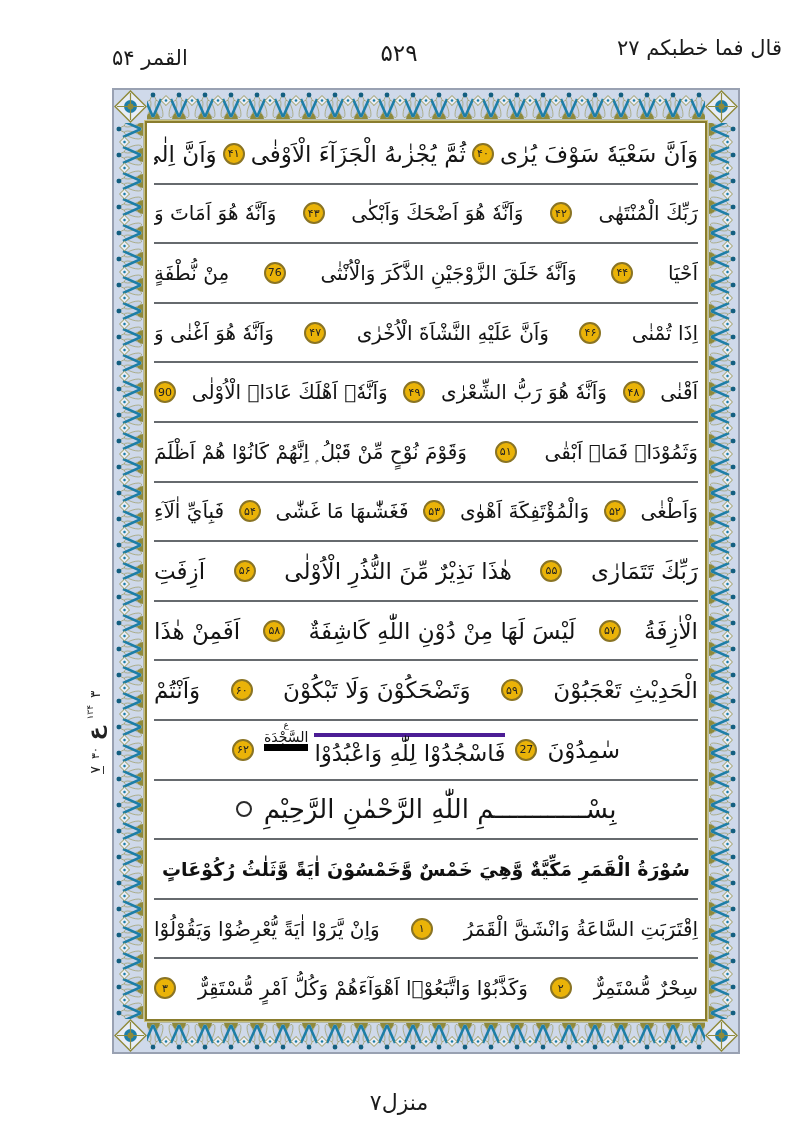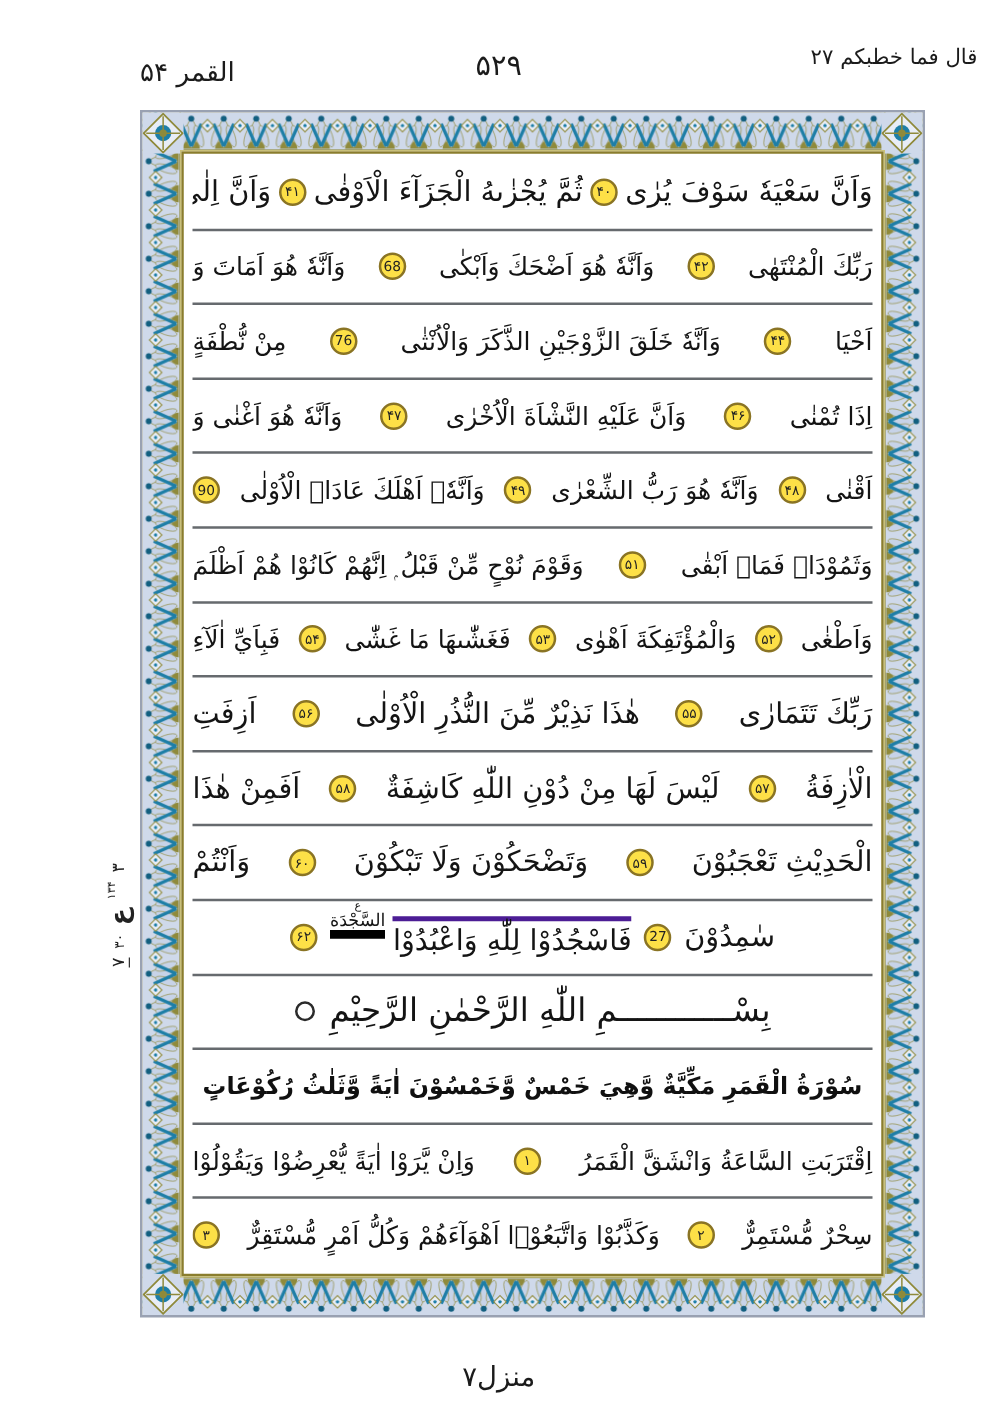--- a/index.html
+++ b/index.html
@@ -2,21 +2,21 @@
 <html lang="ar"><head>
 <meta charset="utf-8">
 <style>
   html,body{margin:0;padding:0;}
   body{
     width:798px;height:1140px;position:relative;background:#ffffff;
     font-family:"DejaVu Sans",sans-serif;overflow:hidden;color:#141414;
   }
   
   .hdr{position:absolute;direction:rtl;white-space:nowrap;color:#1b1b1b;}
-  .hdr-juz{top:36px;right:16px;font-size:17px;}
+  .hdr-juz{top:36px;right:16px;font-size:21px;}
   .hdr-page{top:40px;left:50%;transform:translateX(-50%);font-size:23px;letter-spacing:1px;}
   .hdr-surah{top:46px;left:112px;font-size:21px;}
   
   .frame{
     position:absolute;left:112px;top:88px;width:628px;height:966px;
     border:2px solid #99a1b2;background:#ffffff;box-sizing:border-box;
   }
   .strip{position:absolute;display:block;}
   .strip.top{left:0;top:0;width:624px;height:31px;}
   .strip.bottom{left:0;bottom:0;width:624px;height:31px;}
@@ -40,21 +40,21 @@
   .qline:last-child{border-bottom:none;}
   .qline--tight{font-size:20px;}
   .qline--center{justify-content:center;gap:10px;}
   .qline--surah{justify-content:center;font-size:19px;font-weight:bold;color:#101010;}
   .qline--bism{justify-content:center;font-size:26px;gap:12px;}
   .seg{display:inline-block;}
   .seg-overline{border-top:4px solid #4c1d95;padding-top:3px;}
   .ayah-circle{
     flex:0 0 auto;display:inline-flex;align-items:center;justify-content:center;
     width:22px;height:22px;border:2px solid #8a7424;border-radius:50%;
-    font-size:11px;line-height:1;color:#222;background:#fde047;box-sizing:border-box;
+    font-size:11px;line-height:1;color:#222;background:#eab308;box-sizing:border-box;
   }
   .empty-circle{
     flex:0 0 auto;display:inline-block;width:16px;height:16px;
     border:2px solid #2b2b2b;border-radius:50%;box-sizing:border-box;background:#fff;
   }
   .sajdah-note{
     display:inline-flex;flex-direction:column;align-items:center;line-height:1;
     transform:translateY(-14px);margin-right:-4px;
   }
   .sajdah-note .ain{font-size:9px;}
@@ -205,21 +205,21 @@
         <span class="seg">وَاَنَّ سَعْيَهٗ سَوْفَ يُرٰى</span>
         <span class="ayah-circle">۴۰</span>
         <span class="seg">ثُمَّ يُجْزٰىهُ الْجَزَآءَ الْاَوْفٰى</span>
         <span class="ayah-circle">۴۱</span>
         <span class="seg">وَاَنَّ اِلٰى</span>
       </div>
       <div class="qline qline--tight">
         <span class="seg">رَبِّكَ الْمُنْتَهٰى</span>
         <span class="ayah-circle">۴۲</span>
         <span class="seg">وَاَنَّهٗ هُوَ اَضْحَكَ وَاَبْكٰى</span>
-        <span class="ayah-circle">68</span>
+        <span class="ayah-circle">۴۳</span>
         <span class="seg">وَاَنَّهٗ هُوَ اَمَاتَ وَ</span>
       </div>
       <div class="qline qline--tight">
         <span class="seg">اَحْيَا</span>
         <span class="ayah-circle">۴۴</span>
         <span class="seg">وَاَنَّهٗ خَلَقَ الزَّوْجَيْنِ الذَّكَرَ وَالْاُنْثٰى</span>
         <span class="ayah-circle">76</span>
         <span class="seg">مِنْ نُّطْفَةٍ</span>
       </div>
       <div class="qline qline--tight">

